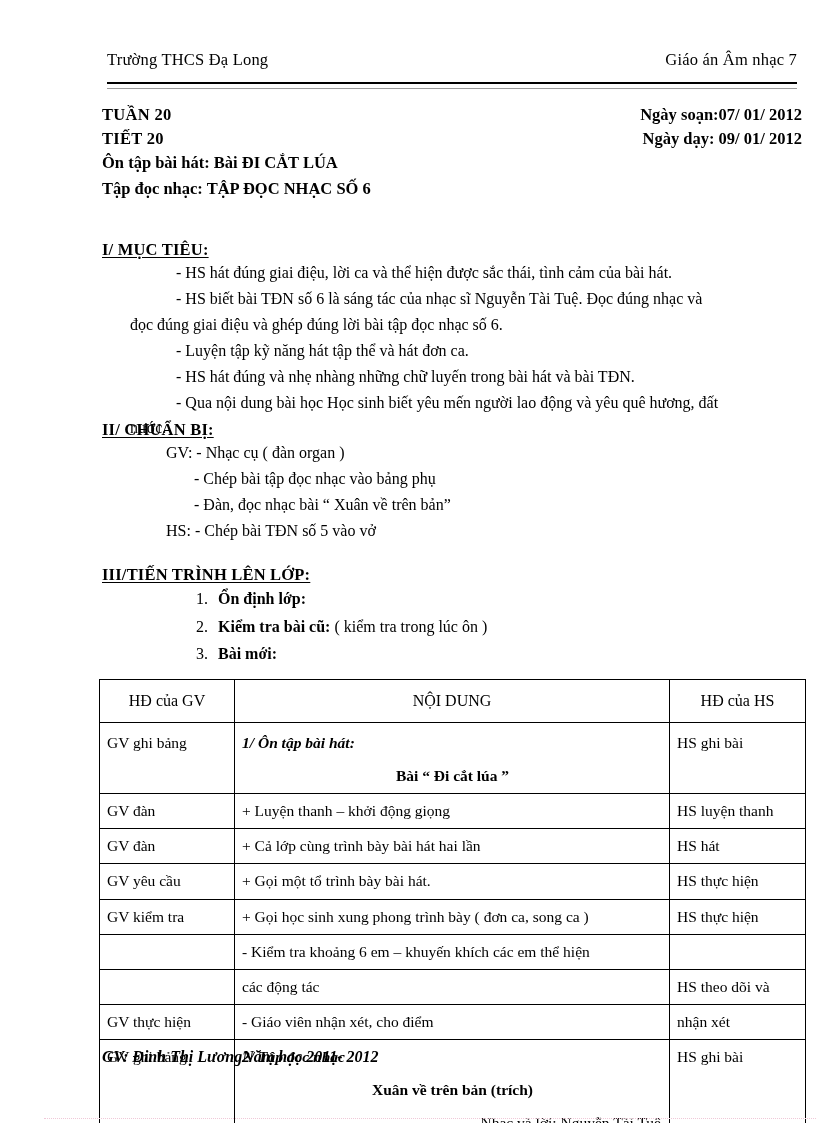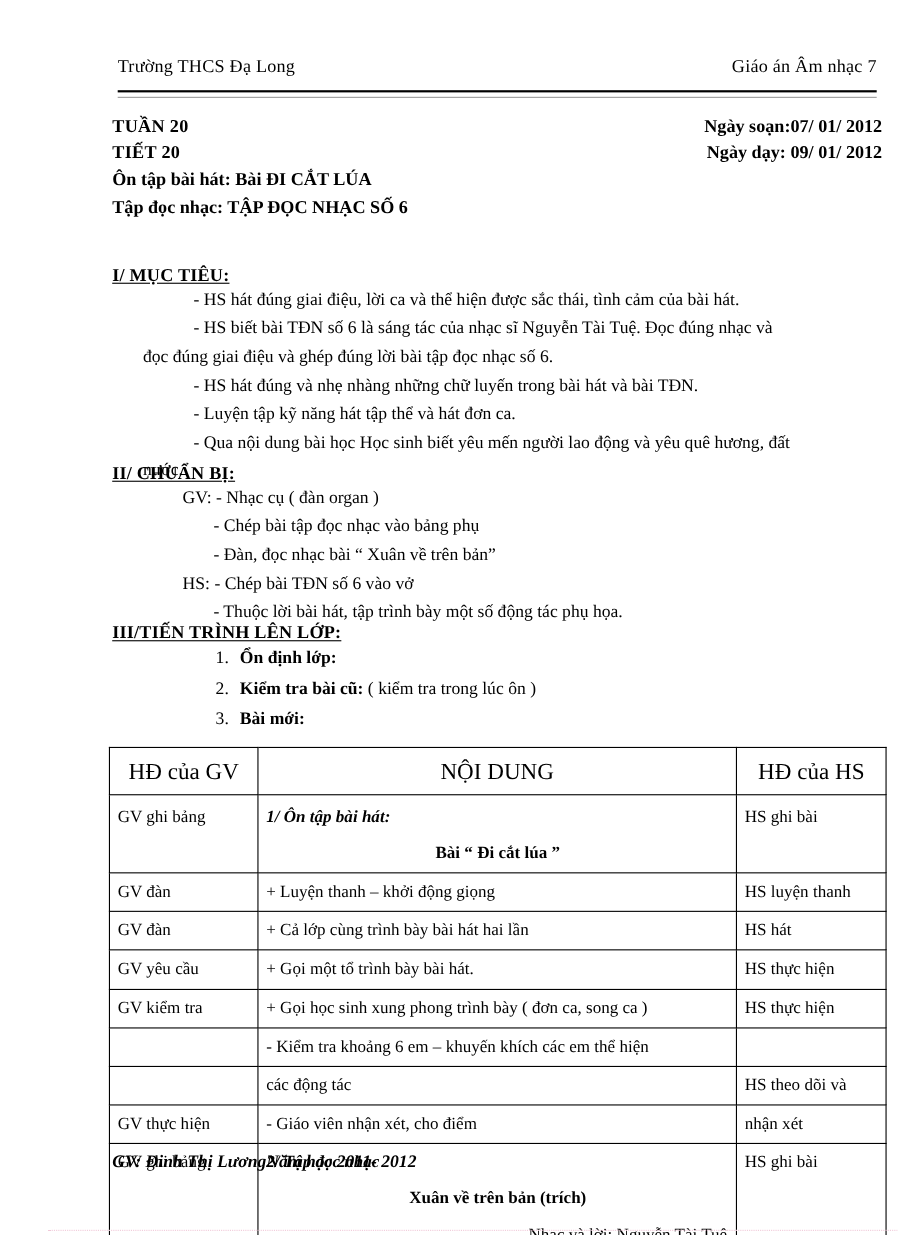--- a/index.html
+++ b/index.html
@@ -121,21 +121,21 @@
     font-size: 15.5px;
   }
   .tbl td, .tbl th {
     border: 1px solid #000;
     padding: 0;
     vertical-align: top;
   }
   .tbl th {
     text-align: center;
     font-weight: normal;
-    font-size: 21px;
+    font-size: 16px;
     height: 42px;
     vertical-align: middle;
   }
   .col-gv { width: 135px; }
   .col-nd { width: 435px; }
   .col-hs { width: 136px; }
 
   .cell {
     padding: 4px 6px 5px 7px;
     line-height: 1.62;
@@ -194,33 +194,32 @@
   <div class="lesson-title">
     <div>Ôn tập bài hát: Bài ĐI CẮT LÚA</div>
     <div>Tập đọc nhạc: TẬP ĐỌC NHẠC SỐ 6</div>
   </div>
 
   <div class="section" style="top:240px;">
     <div class="sec-head">I/ MỤC TIÊU:</div>
     <div class="line ind1">- HS hát đúng giai điệu, lời ca và thể hiện được sắc thái, tình cảm của bài hát.</div>
     <div class="line ind1">- HS biết bài TĐN số 6 là sáng tác của nhạc sĩ Nguyễn Tài Tuệ. Đọc đúng nhạc và</div>
     <div class="line ind2">đọc đúng giai điệu và ghép đúng lời bài tập đọc nhạc số 6.</div>
+    <div class="line ind1">- Luyện tập kỹ năng hát tập thể và hát đơn ca.</div>
     <div class="line ind1">- HS hát đúng và nhẹ nhàng những chữ luyến trong bài hát và bài TĐN.</div>
-    <div class="line ind1">- Luyện tập kỹ năng hát tập thể và hát đơn ca.</div>
     <div class="line ind1">- Qua nội dung bài học Học sinh biết yêu mến người lao động và yêu quê hương, đất</div>
     <div class="line ind2">nước.</div>
   </div>
 
   <div class="section" style="top:420px;">
     <div class="sec-head">II/ CHUẨN BỊ:</div>
     <div class="line ind3">GV: - Nhạc cụ ( đàn organ )</div>
     <div class="line ind4">- Chép bài tập đọc nhạc vào bảng phụ</div>
     <div class="line ind4">- Đàn, đọc nhạc bài “ Xuân về trên bản”</div>
-    <div class="line ind3">HS: - Chép bài TĐN số 6 vào vở</div>
-    <div class="line ind4">- Thuộc lời bài hát, tập trình bày một số động tác phụ họa.</div>
+    <div class="line ind3">HS: - Chép bài TĐN số 5 vào vở</div>
   </div>
 
   <div class="section" style="top:565px;">
     <div class="sec-head">III/TIẾN TRÌNH LÊN LỚP:</div>
     <ol class="numlist">
       <li><b>Ổn định lớp:</b><span></span></li>
       <li><b>Kiểm tra bài cũ:</b><span> ( kiểm tra trong lúc ôn )</span></li>
       <li><b>Bài mới:</b><span></span></li>
     </ol>
   </div>

